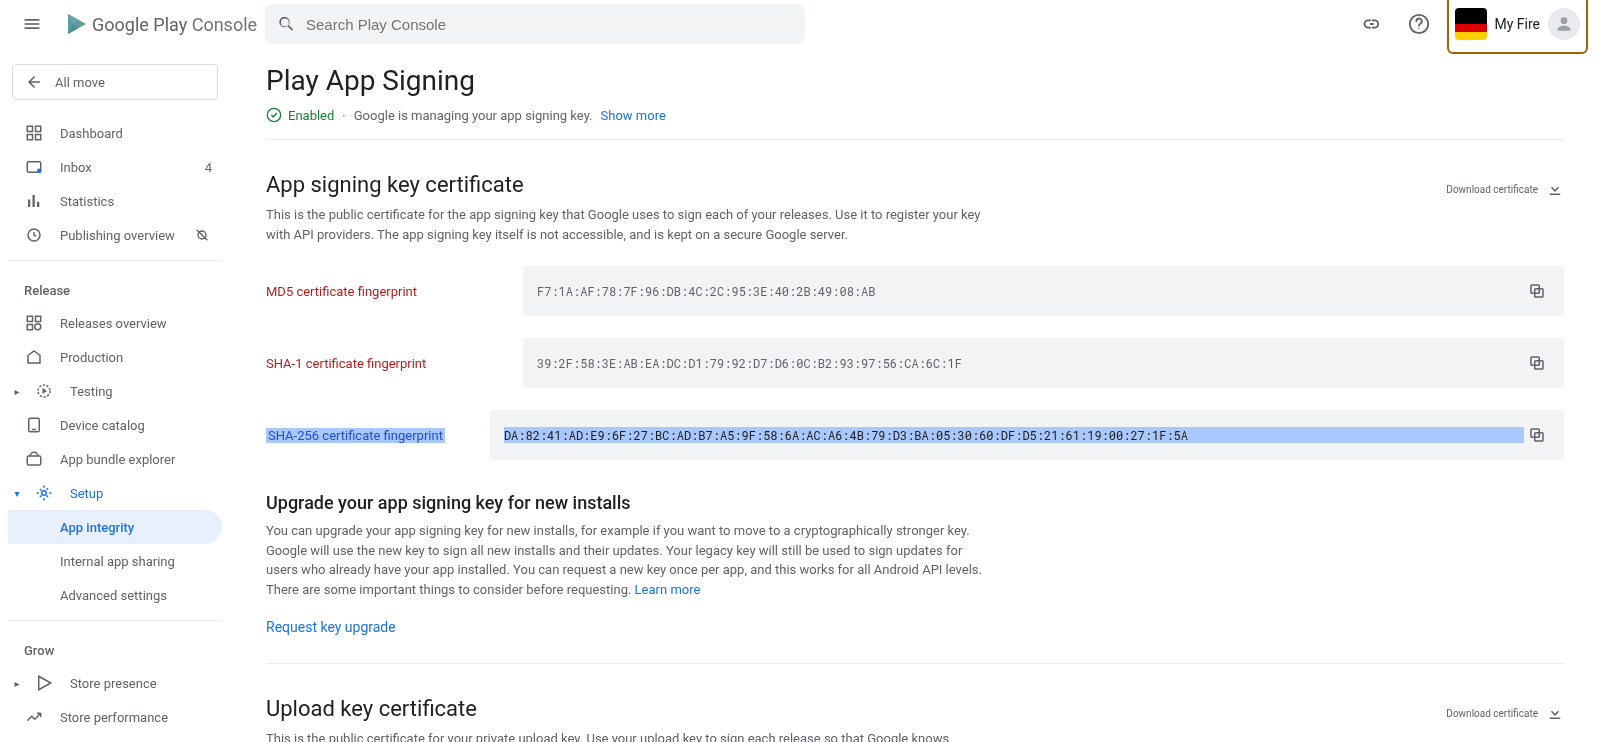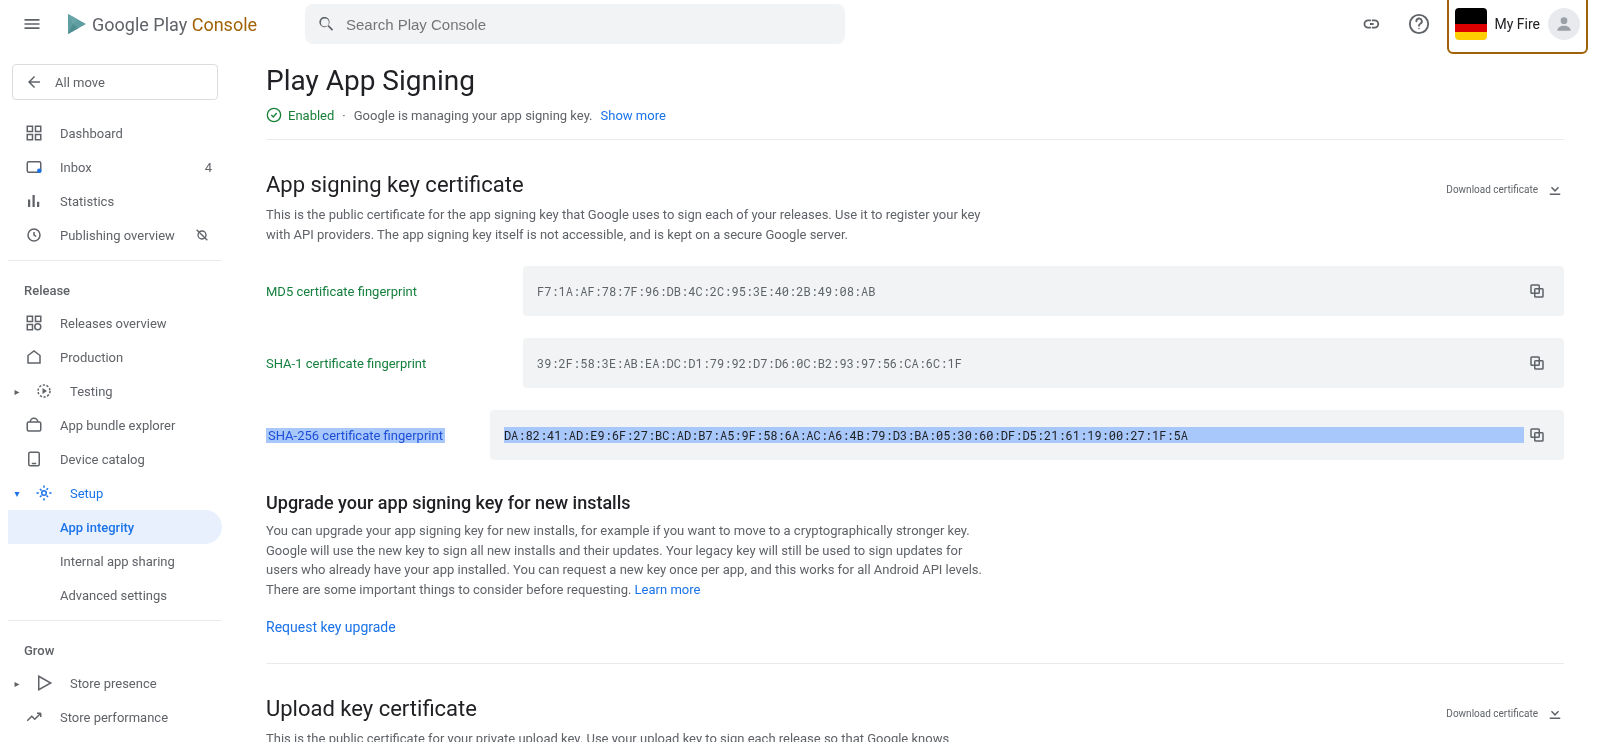--- a/index.html
+++ b/index.html
@@ -22,23 +22,22 @@
       display: flex; align-items: center; justify-content: center;
       cursor: pointer;
       border-radius: 50%;
     }
     .logo-group {
       display: flex; align-items: center; gap: 4px;
       margin-left: 4px;
     }
     .logo-icon { width: 24px; height: 24px; }
     .logo-text { font-size: 18px; color: #5f6368; font-weight: 400; }
-    .logo-text .console-txt { color: #a16207; }
+    .logo-text .console-txt { color: #737373; }
     .search-box {
-      margin-left: 40px;
       flex: 0 0 540px;
       height: 40px;
       background: #f1f3f4;
       border-radius: 8px;
       display: flex;
       align-items: center;
       padding: 0 12px;
       gap: 10px;
     }
     .search-box input {
@@ -153,21 +152,21 @@
       margin-top: 8px;
     }
     .fingerprint-row {
       display: flex; align-items: center;
       margin-top: 22px;
       gap: 12px;
     }
     .fp-label {
       width: 245px;
       font-size: 13px;
-      color: #15803d;
+      color: #b91c1c;
       flex-shrink: 0;
     }
     .fp-label.highlighted { background: #a8c7fa; color: #1d4ed8; padding: 0 2px; text-align: right; }
     .fp-value-box {
       flex: 1;
       background: #f1f3f4;
       border-radius: 4px;
       padding: 12px 14px;
       display: flex;
       align-items: center;
@@ -320,34 +319,34 @@
           <svg width="18" height="18" viewBox="0 0 24 24" fill="none" stroke="#5f6368" stroke-width="2">
             <circle cx="12" cy="12" r="8" stroke-dasharray="3 2"></circle>
             <polygon points="10,8 16,12 10,16" fill="#5f6368" stroke="none"></polygon>
           </svg>
         </span>
       <span class="label">Testing</span>
     </div>
     <div class="nav-item">
       <span class="icon">
           <svg width="18" height="18" viewBox="0 0 24 24" fill="none" stroke="#5f6368" stroke-width="2">
+            <rect x="5" y="3" width="14" height="18" rx="2"></rect>
+            <line x1="9" y1="18" x2="15" y2="18"></line>
+          </svg>
+        </span>
+      <span class="label">Device catalog</span>
+    </div>
+    <div class="nav-item">
+      <span class="icon">
+          <svg width="18" height="18" viewBox="0 0 24 24" fill="none" stroke="#5f6368" stroke-width="2">
             <rect x="3" y="8" width="18" height="12" rx="2"></rect>
             <path d="M7 8a5 5 0 0 1 10 0"></path>
           </svg>
         </span>
       <span class="label">App bundle explorer</span>
-    </div>
-    <div class="nav-item">
-      <span class="icon">
-          <svg width="18" height="18" viewBox="0 0 24 24" fill="none" stroke="#5f6368" stroke-width="2">
-            <rect x="5" y="3" width="14" height="18" rx="2"></rect>
-            <line x1="9" y1="18" x2="15" y2="18"></line>
-          </svg>
-        </span>
-      <span class="label">Device catalog</span>
     </div>
     <div class="nav-item active">
       <span class="chev" style="color:#1a73e8">▾</span>
       <span class="icon" style="color:#1a73e8">
           <svg width="18" height="18" viewBox="0 0 24 24" fill="none" stroke="#1a73e8" stroke-width="2">
             <circle cx="12" cy="12" r="3"></circle>
             <path d="M12 2v3m0 14v3m10-10h-3M5 12H2m15.4-6.4-2.1 2.1M8.7 15.3l-2.1 2.1m10.8 0-2.1-2.1M8.7 8.7 6.6 6.6"></path>
           </svg>
         </span>
       <span class="label">Setup</span>

